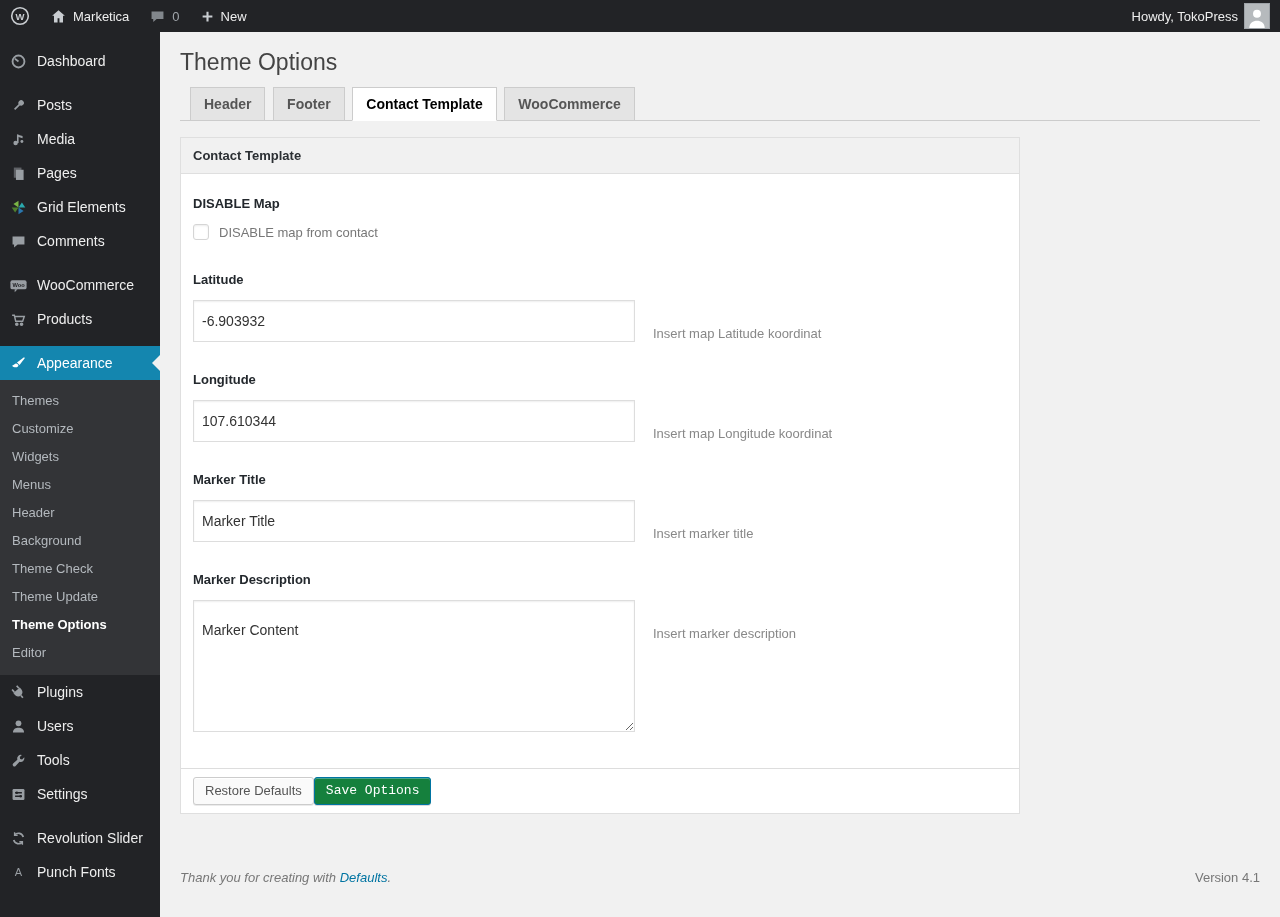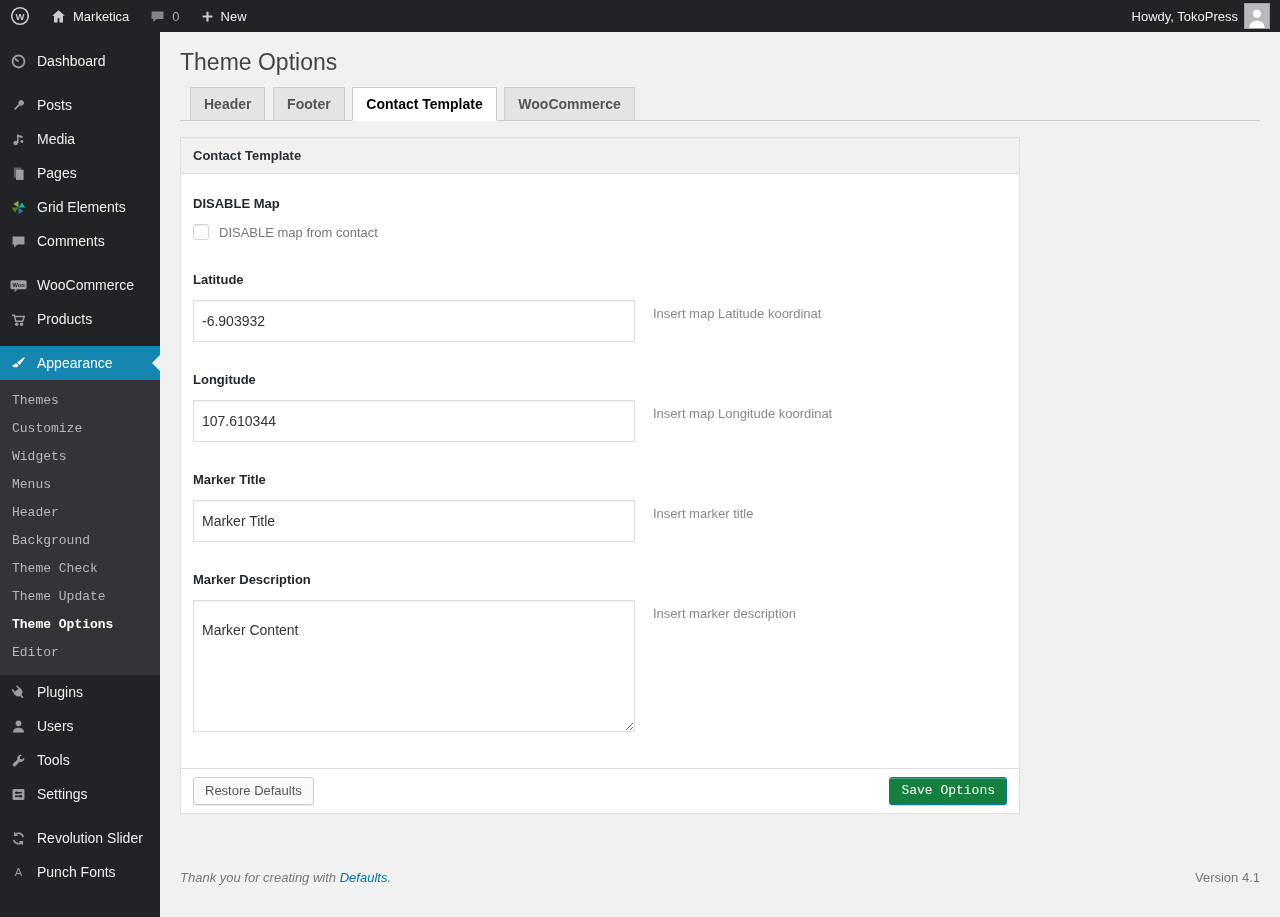--- a/index.html
+++ b/index.html
@@ -19,21 +19,21 @@
   .sidebar { position:fixed; top:32px; left:0; bottom:0; width:160px; background:#222326; }
   .menu-pad { height:12px; }
   .menu-sep { height:10px; }
   .menu-item { position:relative; display:flex; align-items:center; height:34px; padding-left:8px; gap:9px;
                color:#eee; font-size:14px; cursor:pointer; }
   .menu-item .mico { width:20px; display:flex; justify-content:center; color:#999ea3; }
   .menu-item.active { background:#1486af; color:#fff; }
   .menu-item.active .mico { color:#fff; }
   .menu-item.active:after { content:""; position:absolute; right:0; top:50%; margin-top:-8px;
                border:8px solid transparent; border-right-color:#f1f1f1; }
-  .submenu { background:#333437; padding:7px 0 8px;font-family:Liberation Mono, monospace; }
+  .submenu { background:#333437; padding:7px 0 8px; }
   .submenu-item { display:block; padding:6px 0 6px 12px; font-size:13px; line-height:16px; color:#b4b9be; cursor:pointer; }
   .submenu-item.current { color:#fff; font-weight:bold; }
 
   
   .content { margin-left:160px; padding:0 20px; }
   .page-title { font-size:23px; font-weight:400; color:#444; padding:15px 0 0; line-height:30px; }
 
   .nav-tab-wrapper { margin-top:10px; border-bottom:1px solid #ccc; padding-left:10px; }
   .nav-tab { display:inline-block; border:1px solid #ccc; border-bottom:none; background:#e4e4e4; color:#555;
              font-size:14px; font-weight:bold; padding:8px 13px; margin:0 4px -1px 0; cursor:pointer;
@@ -43,27 +43,27 @@
   .panel { width:840px; margin-top:16px; background:#fff; border:1px solid #dfdfdf; }
   .panel-header { background:#f1f1f1; border-bottom:1px solid #dfdfdf; padding:10px 12px; font-size:13px;
                   font-weight:bold; color:#2b2f33; }
   .panel-body { padding:22px 12px 36px; }
 
   .field-label { font-size:13px; font-weight:bold; color:#23282d; margin-bottom:13px; }
   .field-row { display:flex; align-items:flex-start; margin-bottom:30px; }
   .text-input { width:442px; height:28px; border:1px solid #ddd; background:#fff; padding:20px 8px;
                 font-size:14px; color:#333; font-family:inherit; box-shadow:inset 0 1px 2px rgba(0,0,0,.07); }
   textarea.text-input { height:132px; resize:both; line-height:1.4; }
-  .hint { margin-left:18px; padding-top:6px; color:#888; font-size:13px; }
+  .hint { margin-left:18px; padding-top:6px; color:#888; font-size:13px;margin-top:20px; }
   .cb-row { display:flex; align-items:center; margin-bottom:32px; }
   input[type=checkbox] { appearance:none; -webkit-appearance:none; width:16px; height:16px; border:1px solid #d5d5d5;
                 border-radius:3px; background:#fff; box-shadow:inset 0 1px 2px rgba(0,0,0,.08); cursor:pointer; }
   .cb-label { margin-left:10px; color:#777; font-size:13px; }
 
-  .panel-footer { border-top:1px solid #ddd; padding:8px 12px; display:flex; justify-content:space-between; align-items:center; background:#fff; }
+  .panel-footer { border-top:1px solid #ddd; padding:8px 12px; display:flex; align-items:center; background:#fff; }
   .button { display:inline-block; font-size:13px; line-height:26px; height:28px; padding:0 11px; border-radius:3px;
             border:1px solid #ccc; background:#fafafa; color:#555; cursor:pointer; font-family:inherit;
             box-shadow:inset 0 1px 0 #fff, 0 1px 0 rgba(0,0,0,.08); }
   .button-primary { background:#15803d; border-color:#0074a2; color:#fff;
             box-shadow:inset 0 1px 0 rgba(120,200,230,.5), 0 1px 0 rgba(0,0,0,.15);font-family:Liberation Mono, monospace; }
 
   .page-footer { width:1080px; margin-top:56px; display:flex; justify-content:space-between; color:#777; font-size:13px; }
   .thanks { font-style:italic; }
   .thanks a { color:#0074a2; font-style:italic; text-decoration:none; cursor:pointer; }
 

